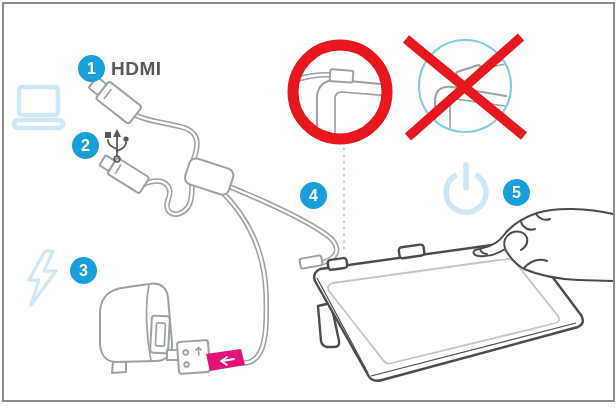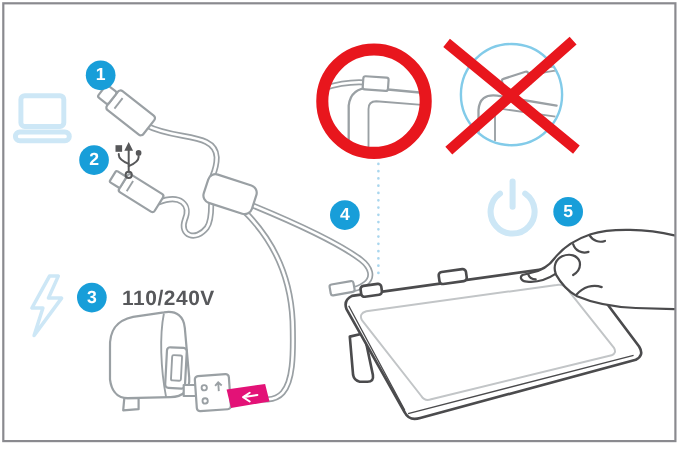--- a/index.html
+++ b/index.html
@@ -195,16 +195,16 @@
       <circle class="glyph-dark" cx="117" cy="159" r="2.8"></circle>
     </g>
   </svg>
 
   <div class="badge" style="left:78px;top:55px"><span>1</span></div>
   <div class="badge" style="left:72px;top:132px"><span>2</span></div>
   <div class="badge" style="left:70px;top:257px"><span>3</span></div>
   <div class="badge" style="left:300px;top:182px"><span>4</span></div>
   <div class="badge" style="left:503px;top:179px"><span>5</span></div>
 
-  <div class="label" style="left:111px;top:261px">110/240V</div>
+  <div class="label" style="left:111px;top:58px">HDMI</div>
 
   <div class="frame"></div>
 </div>
 
 </body></html>

